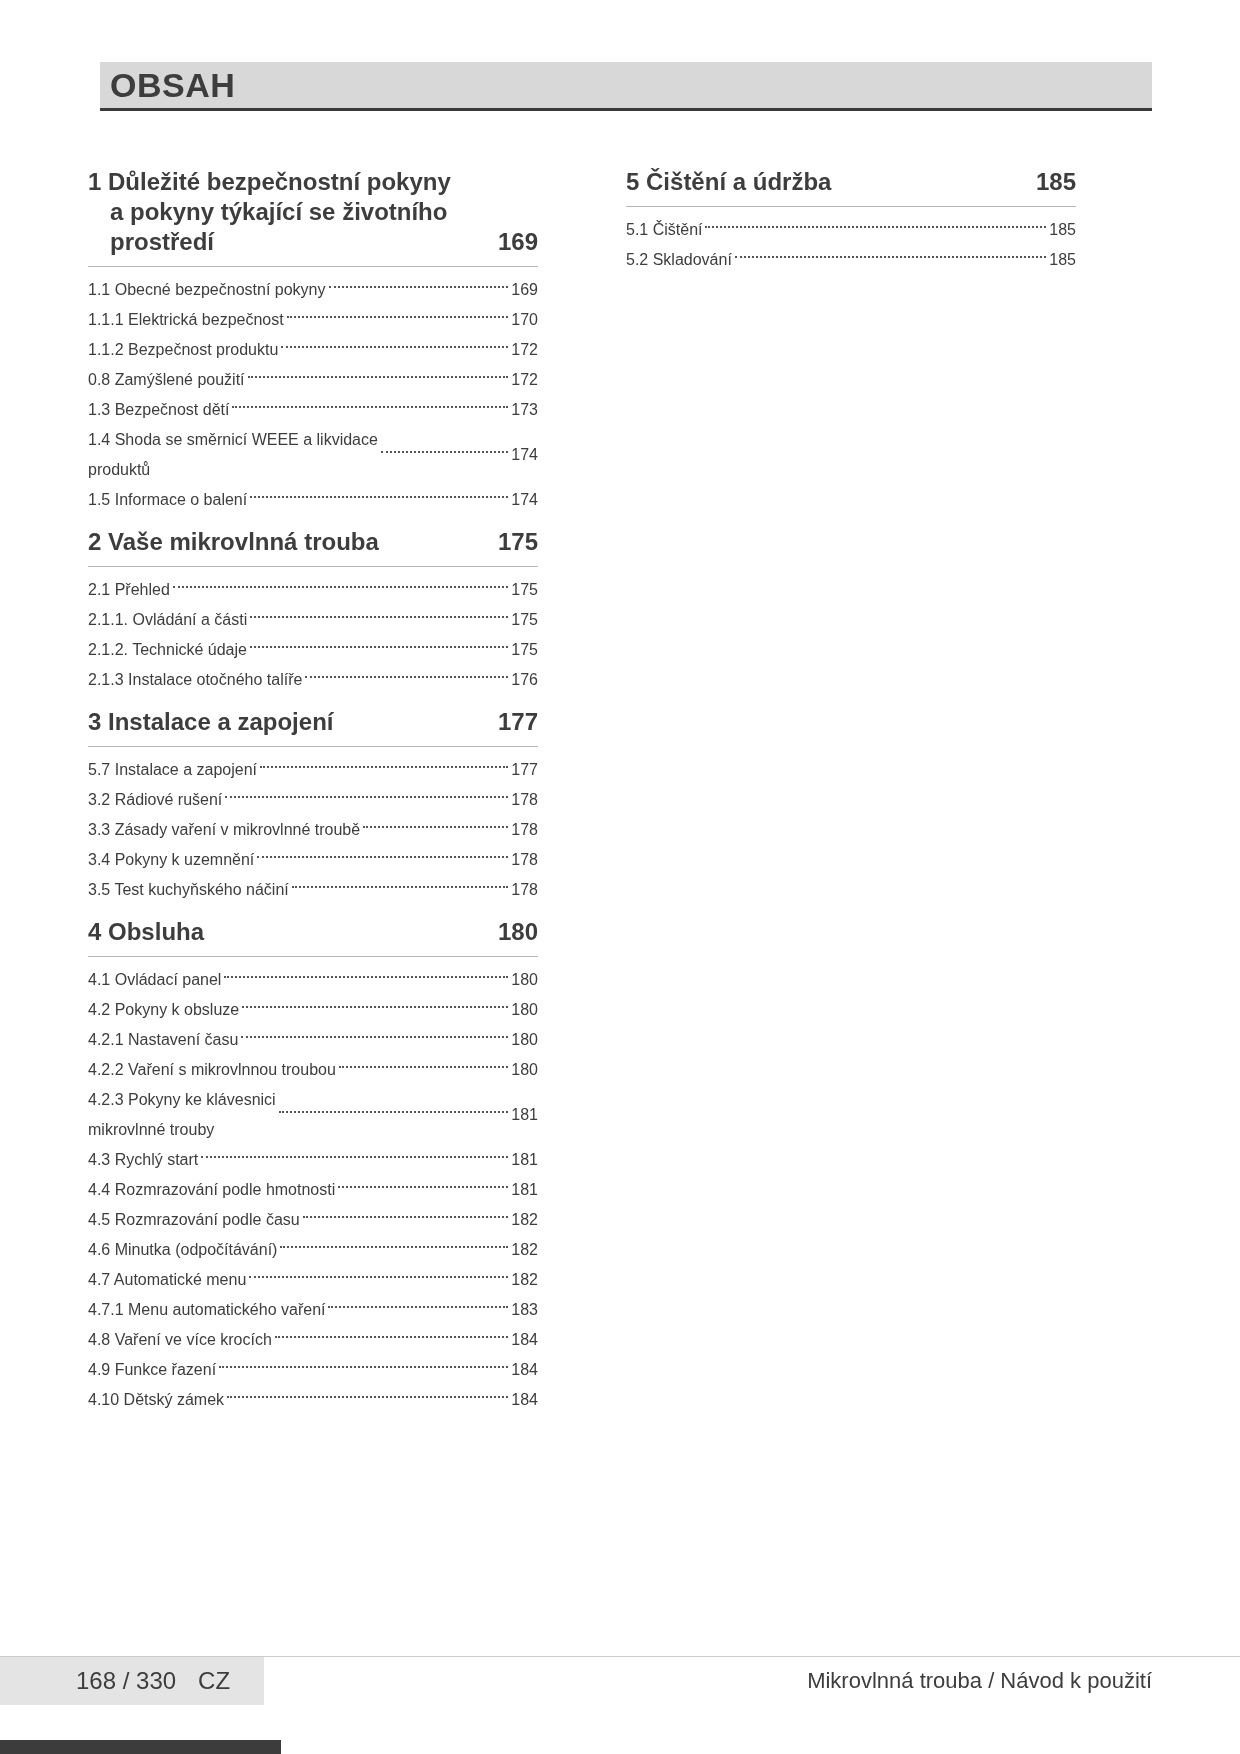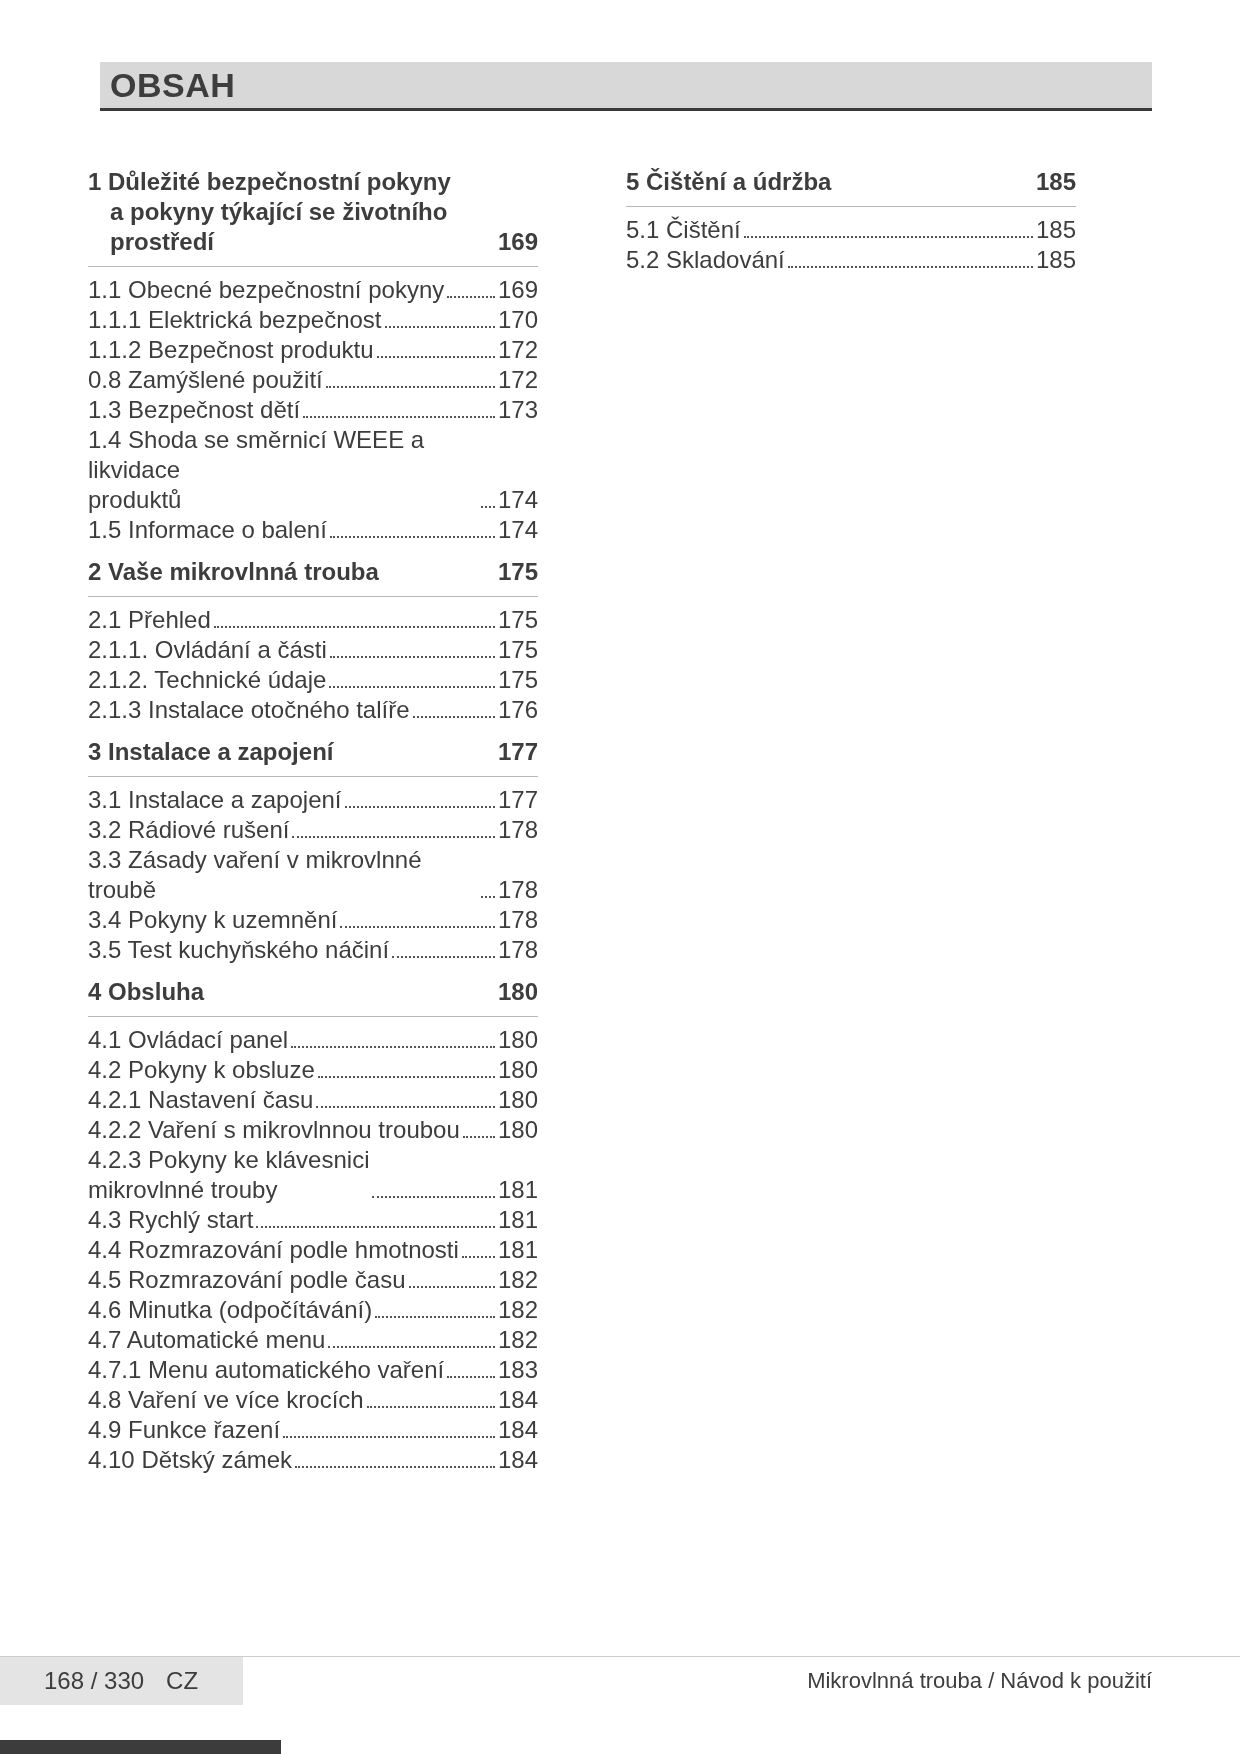--- a/index.html
+++ b/index.html
@@ -54,22 +54,22 @@
   .section-title {
     flex: 1;
     padding-left: 22px;
     text-indent: -22px;
   }
   .sec-title { white-space: pre-line; }
   .sec-page { margin-left: 14px; }
 
   .toc-entry {
     display: flex;
-    align-items: flex-end;
-    font-size: 24px;
+    align-items: center;
+    font-size: 16px;
     line-height: 30px;
   }
   .entry-label { white-space: pre-line; }
   .entry-dots {
     flex: 1 1 auto;
     min-width: 14px;
     border-bottom: 2px dotted var(--dots, #555555);
     margin: 0 3px 7px 3px;
   }
 
@@ -80,24 +80,24 @@
     top: 1656px;
     width: 1240px;
     height: 49px;
     border-top: 1px solid #cccccc;
     display: flex;
     align-items: stretch;
     justify-content: space-between;
   }
   .footer-left {
     background: var(--footer-bg, #e4e4e4);
-    width: 243px;
+    width: 264px;
     display: flex;
     align-items: center;
-    padding-left: 44px;
+    padding-left: 76px;
     font-size: 24px;
     white-space: nowrap;
   }
   .footer-lang { margin-left: 22px; }
   .footer-right {
     display: flex;
     align-items: center;
     padding-right: 88px;
     font-size: 22px;
   }
@@ -209,21 +209,21 @@
 </div>
   </section>
 
   <section class="toc-section">
     <div class="section-heading">
       <span class="section-title"><span class="sec-num">3</span> <span class="sec-title">Instalace a zapojení</span></span>
       <span class="sec-page">177</span>
     </div>
     <div class="section-entries">
   <div class="toc-entry">
-    <span class="entry-label">3.1 Instalace a zapojení</span>
+    <span class="entry-label">5.7 Instalace a zapojení</span>
     <span class="entry-dots"></span>
     <span class="entry-page">177</span>
   </div>
 
   <div class="toc-entry">
     <span class="entry-label">3.2 Rádiové rušení</span>
     <span class="entry-dots"></span>
     <span class="entry-page">178</span>
   </div>
 

